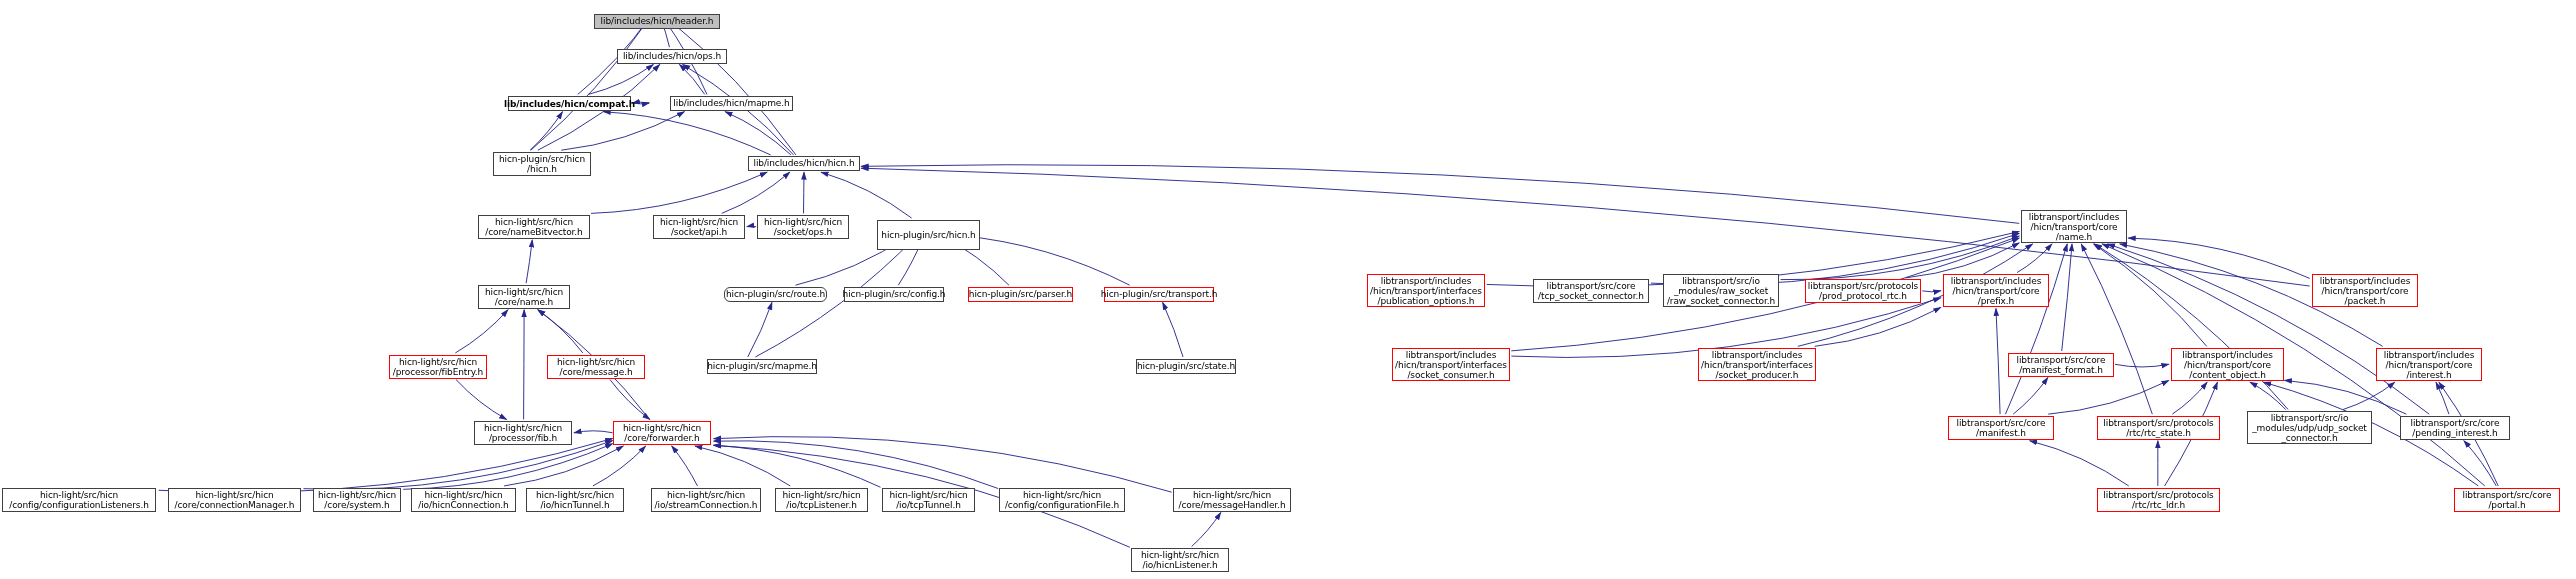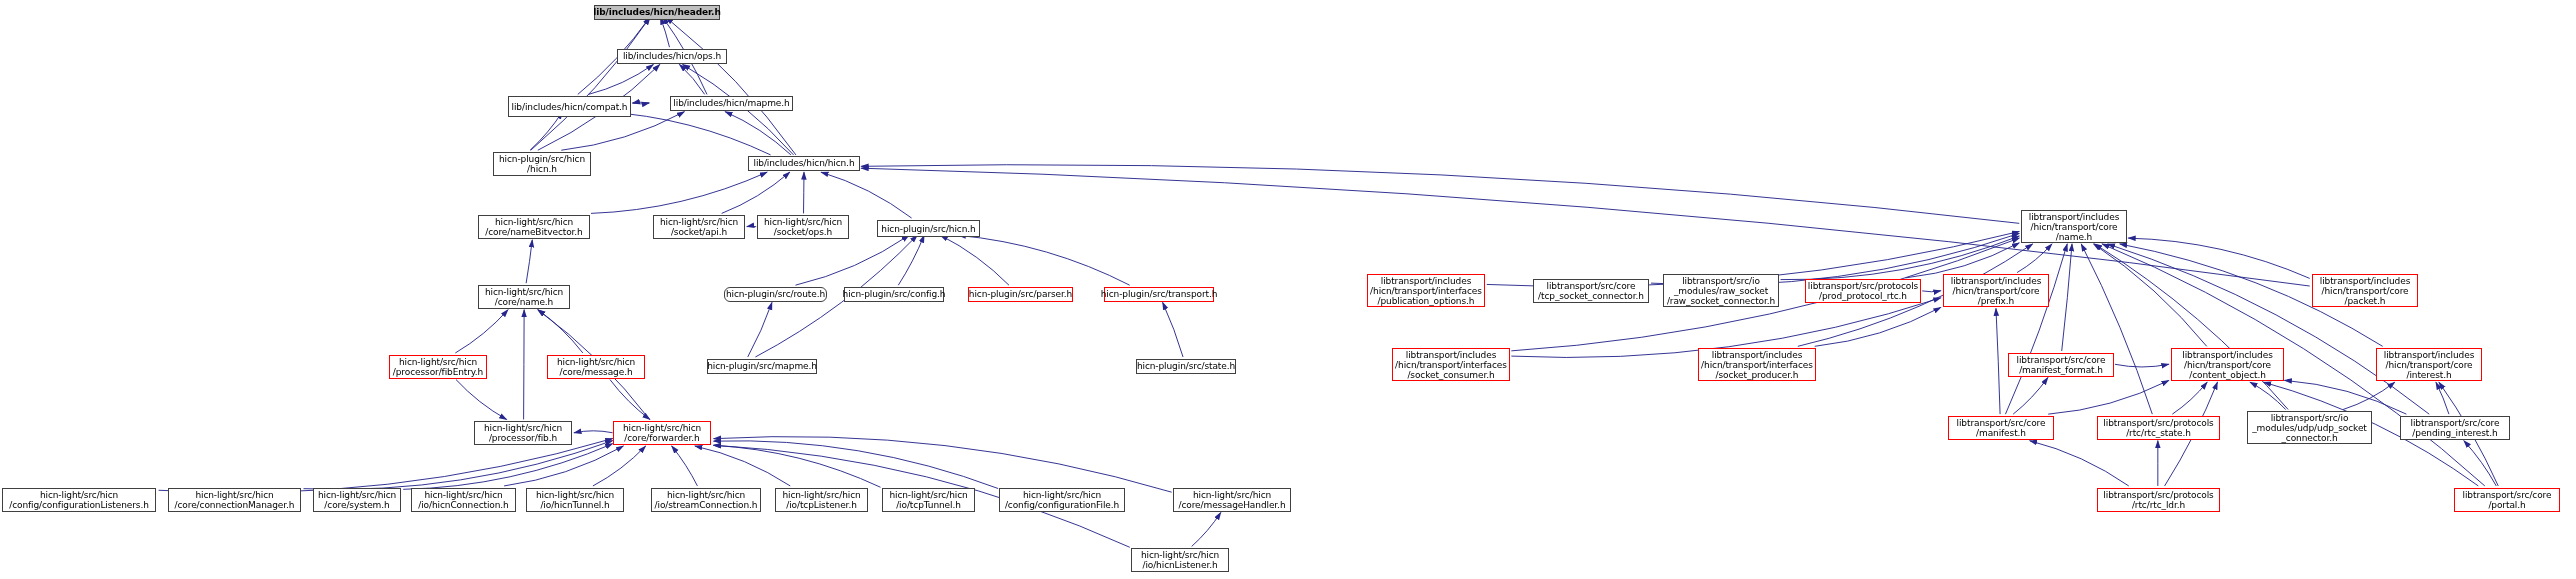--- a/index.html
+++ b/index.html
@@ -146,37 +146,37 @@
         <path d="M3726.6,731.0 Q3579.3,623.9 3403.9,575.0" marker-end="url(#arrow)"></path>
         <path d="M3523.2,616.0 Q3565.6,602.4 3600.8,575.0" marker-end="url(#arrow)"></path>
         <path d="M3682.4,623.0 Q3674.5,598.3 3662.9,575.0" marker-end="url(#arrow)"></path>
         <path d="M3756.6,731.0 Q3719.7,648.6 3667.4,575.0" marker-end="url(#arrow)"></path>
         <path d="M3244.5,731.0 Q3244.5,697.0 3244.5,663.0" marker-end="url(#arrow)"></path>
         <path d="M3753.6,731.0 Q3733.2,694.2 3704.9,663.0" marker-end="url(#arrow)"></path>
         <path d="M3200.7,731.0 Q3132.4,683.5 3051.8,663.0" marker-end="url(#arrow)"></path>
       </g>
   </svg>
   <div id="node-layer">
-      <div class="node root" style="left: 594px; top: 5px; width: 126px; height: 14.6px; font-weight: bold;"><span class="lbl">lib/includes/hicn/header.h</span></div>
+      <div class="node root" style="left: 594px; top: 14px; width: 126px; height: 14.6px;"><span class="lbl">lib/includes/hicn/header.h</span></div>
       <div class="node thick" style="left: 617px; top: 49px; width: 110px; height: 14.6px;"><span class="lbl">lib/includes/hicn/ops.h</span></div>
-      <div class="node thick" style="left: 508px; top: 96px; width: 123px; height: 21px;"><span class="lbl">lib/includes/hicn/compat.h</span></div>
+      <div class="node thick" style="left: 508px; top: 96px; width: 123px; height: 15px; font-weight: bold;"><span class="lbl">lib/includes/hicn/compat.h</span></div>
       <div class="node thick" style="left: 650px; top: 96px; width: 123px; height: 14.6px; margin-left: 20px;"><span class="lbl">lib/includes/hicn/mapme.h</span></div>
       <div class="node thick" style="left: 469px; top: 152px; width: 98px; height: 24px; margin-left: 24px;"><span class="lbl">hicn-plugin/src/hicn
 /hicn.h</span></div>
       <div class="node thick" style="left: 748px; top: 156px; width: 112px; height: 14.6px;"><span class="lbl">lib/includes/hicn/hicn.h</span></div>
       <div class="node thick" style="left: 2021px; top: 210px; width: 106px; height: 33px;"><span class="lbl">libtransport/includes
 /hicn/transport/core
 /name.h</span></div>
       <div class="node" style="left: 478px; top: 215px; width: 112px; height: 24px;"><span class="lbl">hicn-light/src/hicn
 /core/nameBitvector.h</span></div>
       <div class="node" style="left: 653px; top: 215px; width: 92px; height: 24px;"><span class="lbl">hicn-light/src/hicn
 /socket/api.h</span></div>
       <div class="node" style="left: 757px; top: 215px; width: 92px; height: 24px;"><span class="lbl">hicn-light/src/hicn
 /socket/ops.h</span></div>
-      <div class="node thick" style="left: 877px; top: 220px; width: 103px; height: 17px;"><span class="lbl">hicn-plugin/src/hicn.h</span></div>
+      <div class="node thick" style="left: 877px; top: 220px; width: 103px; height: 30px;"><span class="lbl">hicn-plugin/src/hicn.h</span></div>
       <div class="node thick" style="left: 478px; top: 285px; width: 92px; height: 24px;"><span class="lbl">hicn-light/src/hicn
 /core/name.h</span></div>
       <div class="node red" style="left: 1367px; top: 274px; width: 118px; height: 33px;"><span class="lbl">libtransport/includes
 /hicn/transport/interfaces
 /publication_options.h</span></div>
       <div class="node thick" style="left: 1533px; top: 279px; width: 116px; height: 24px;"><span class="lbl">libtransport/src/core
 /tcp_socket_connector.h</span></div>
       <div class="node thick" style="left: 1663px; top: 274px; width: 116px; height: 33px;"><span class="lbl">libtransport/src/io
 _modules/raw_socket
 /raw_socket_connector.h</span></div>

